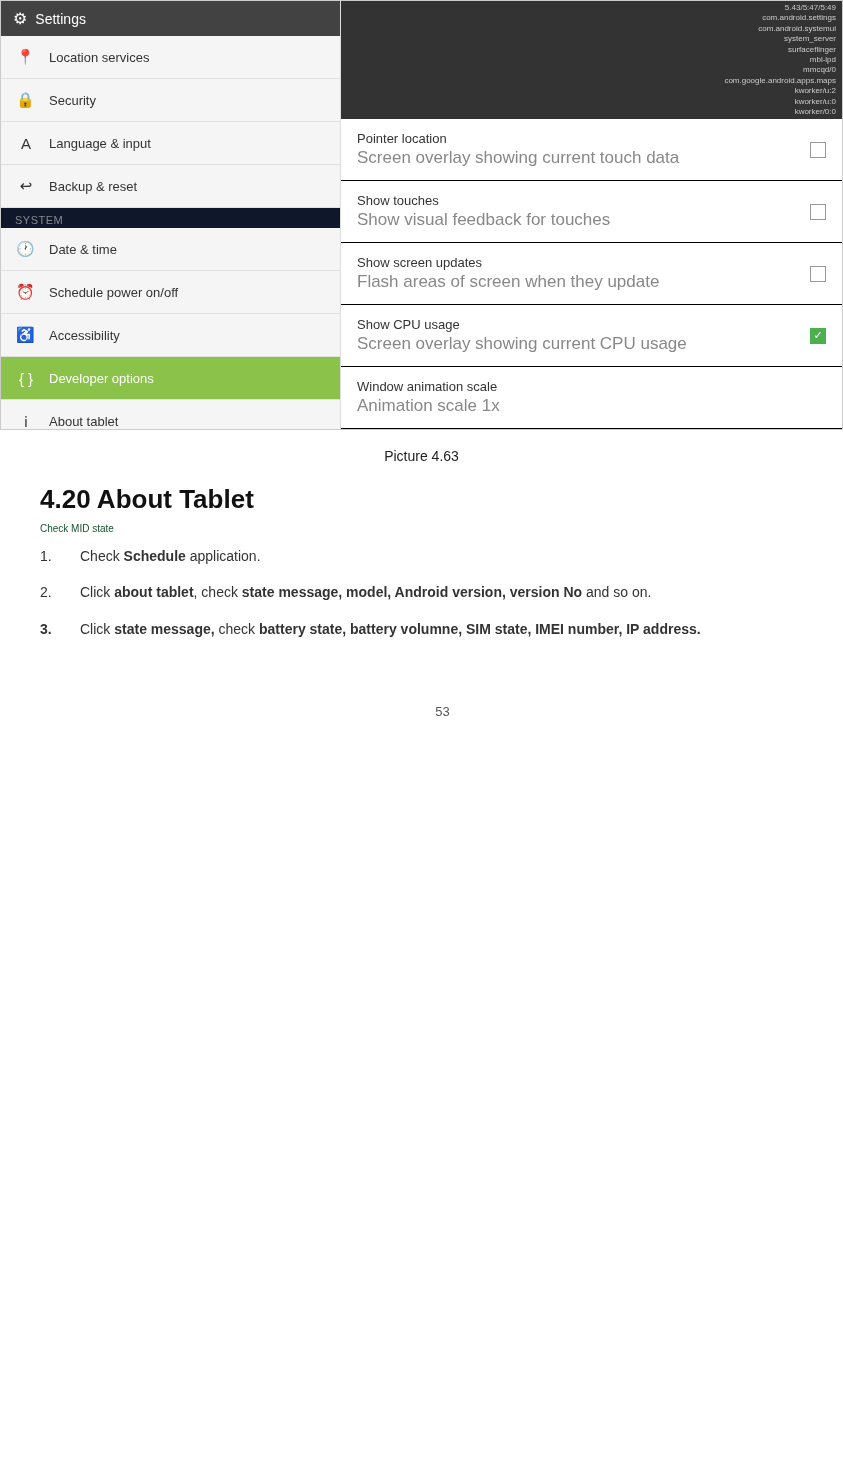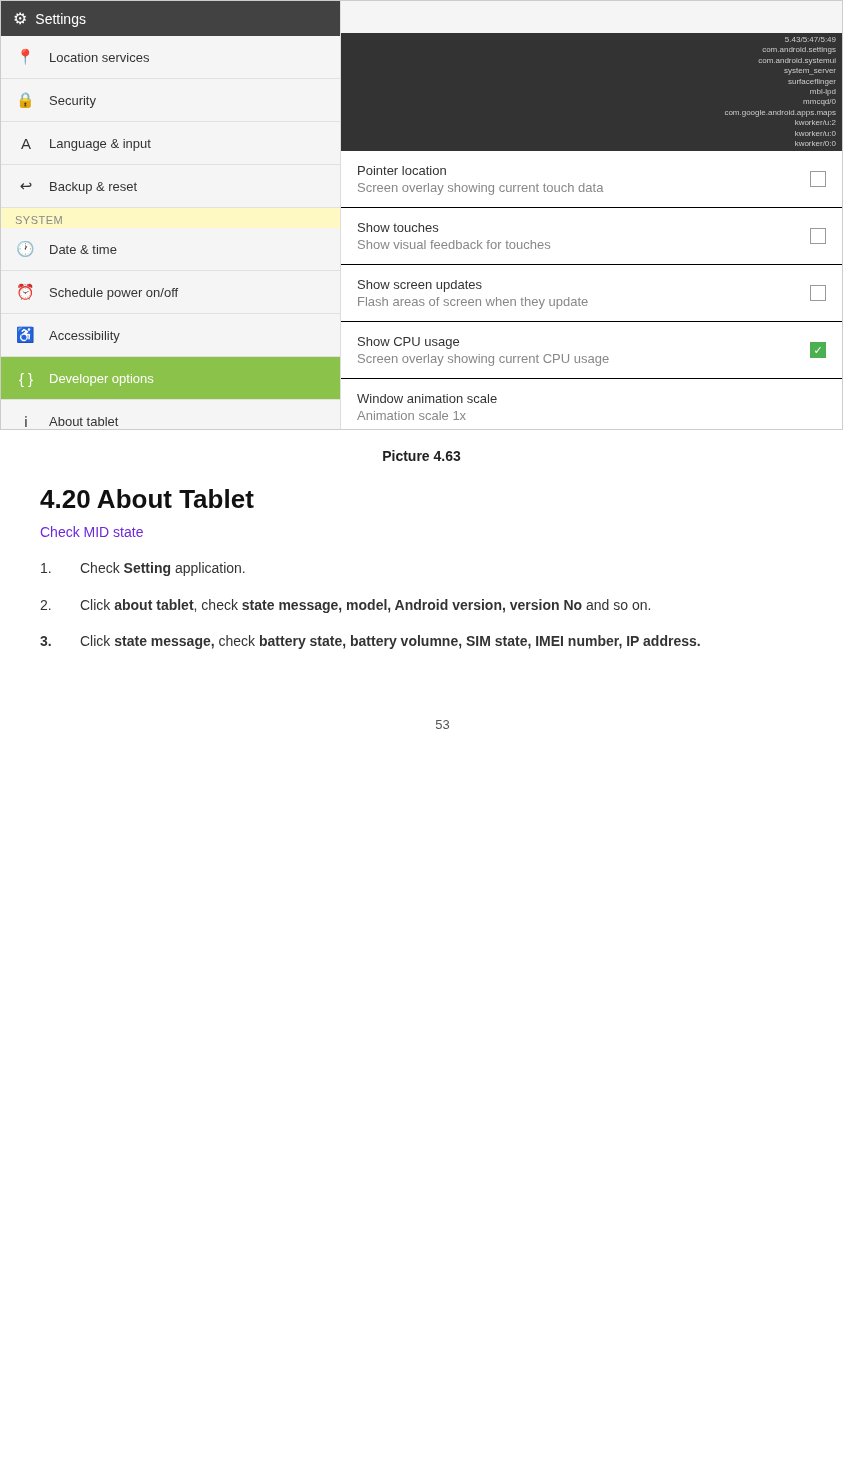--- a/index.html
+++ b/index.html
@@ -67,31 +67,30 @@
       font-size: 15px;
       flex-shrink: 0;
     }
 
     .sidebar-section-label {
       padding: 6px 14px 2px;
       font-size: 11px;
       color: #888;
       text-transform: uppercase;
       letter-spacing: 0.5px;
-      background: #fef9c3;
+      background: #0f172a;
     }
 
     
     .content-panel {
       flex: 1;
       background: #fff;
       overflow: hidden;
       display: flex;
       flex-direction: column;
-      margin-top: 32px;
     }
 
     .status-bar {
       background: #333;
       color: #ccc;
       font-size: 9px;
       padding: 2px 6px;
       display: flex;
       justify-content: flex-end;
       gap: 4px;
@@ -111,21 +110,21 @@
       justify-content: space-between;
     }
 
     .content-row-text .title {
       font-size: 13px;
       color: #333;
       font-weight: 400;
     }
 
     .content-row-text .subtitle {
-      font-size: 13px;
+      font-size: 17px;
       color: #888;
       margin-top: 2px;
     }
 
     .checkbox {
       width: 16px;
       height: 16px;
       border: 1.5px solid #999;
       background: #fff;
       flex-shrink: 0;
@@ -138,41 +137,41 @@
       align-items: center;
       justify-content: center;
       color: #fff;
       font-size: 11px;
     }
 
     
     .caption {
       text-align: center;
       font-size: 14px;
-      font-weight: bold;
+      font-weight: normal;
       margin: 18px 13px 10px;
       color: #222;
     }
 
     
     .doc-content {
       padding: 10px 40px 40px;
     }
 
     .doc-heading {
       font-size: 26px;
       font-weight: bold;
       margin-bottom: 6px;
       color: #111;
     }
 
     .doc-paragraph {
-      font-size: 14px;
-      color: #6d28d9;
-      margin-bottom: 14px;
+      font-size: 10px;
+      color: #14532d;
+      margin-bottom: 8px;
       line-height: 1.6;
     }
 
     .doc-list {
       list-style: none;
       padding: 0;
       margin: 0 0 10px 0;
     }
 
     .doc-list li {
@@ -334,21 +333,21 @@
 
 <div class="doc-content">
 
   <h1 class="doc-heading">4.20 About Tablet</h1>
 
   <p class="doc-paragraph">Check MID state</p>
 
   <ol class="doc-list">
     <li>
       <span class="num">1.</span>
-      <span class="text">Check <strong>Setting</strong> application.</span>
+      <span class="text">Check <strong>Schedule</strong> application.</span>
     </li>
     <li>
       <span class="num">2.</span>
       <span class="text">Click <strong>about tablet</strong>, check <strong>state message, model, Android version, version No</strong> and so on.</span>
     </li>
     <li>
       <span class="num" style="font-weight:bold;">3.</span>
       <span class="text" style="font-weight:normal;">Click <strong>state message,</strong> check <strong>battery state, battery volumne, SIM state, IMEI number, IP address.</strong></span>
     </li>
   </ol>

